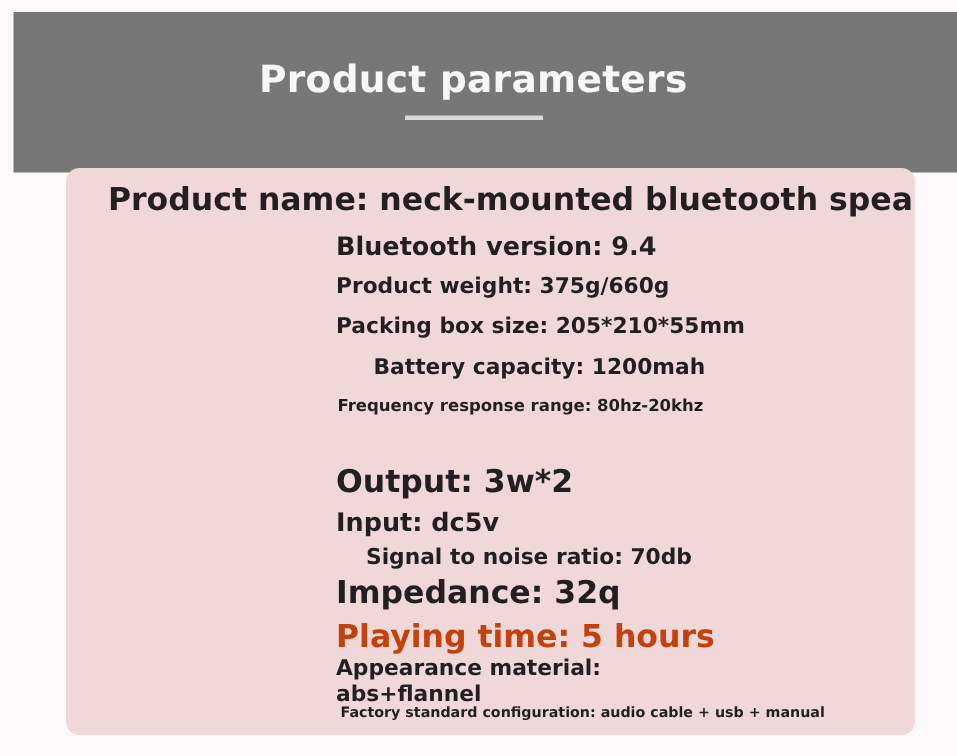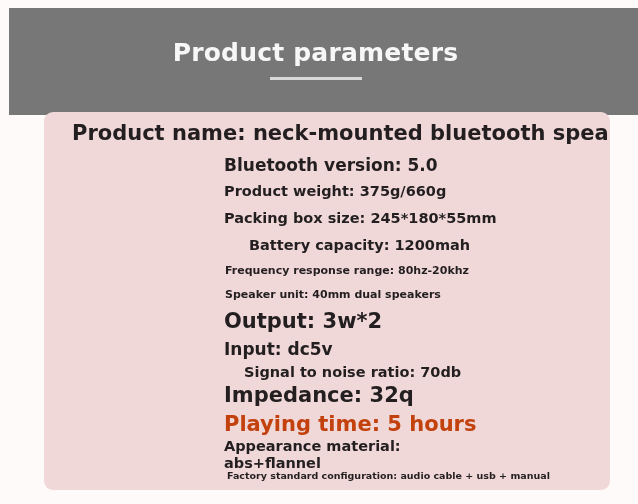--- a/index.html
+++ b/index.html
@@ -112,31 +112,30 @@
   <div class="header-banner">
     <div class="header-title">Product parameters</div>
     <div class="header-underline"></div>
   </div>
 
   <div class="spec-panel">
     <div class="spec-list">
 
       <div class="spec-row sz-xl anchor-left" style="top:10px;">Product name: neck-mounted bluetooth speaker</div>
 
-      <div class="spec-row sz-lg anchor-indent" style="top:44px;">Bluetooth version: 5.0</div>
+      <div class="spec-row sz-lg anchor-indent" style="top:44px;">Bluetooth version: 9.4</div>
 
       <div class="spec-row sz-md anchor-indent" style="top:72px;">Product weight: 375g/660g</div>
 
-      <div class="spec-row sz-md anchor-indent" style="top:99px;">Packing box size: 245*180*55mm</div>
+      <div class="spec-row sz-md anchor-indent" style="top:99px;">Packing box size: 205*210*55mm</div>
 
       <div class="spec-row sz-md anchor-indent" style="top:126px;margin-left:25px;">Battery capacity: 1200mah</div>
 
       <div class="spec-row sz-sm anchor-ind2" style="top:153px;">Frequency response range: 80hz-20khz</div>
 
-      <div class="spec-row sz-sm anchor-ind2" style="top:177px;">Speaker unit: 40mm dual speakers</div>
 
       <div class="spec-row sz-xl anchor-indent" style="top:198px;">Output: 3w*2</div>
 
       <div class="spec-row sz-lg anchor-indent" style="top:228px;">Input: dc5v</div>
 
       <div class="spec-row sz-md anchor-indent" style="top:253px;margin-left:20px;">Signal to noise ratio: 70db</div>
 
       <div class="spec-row sz-xl anchor-indent" style="top:272px;">Impedance: 32q</div>
 
       <div class="spec-row sz-xl muted anchor-indent" style="top:301px;">Playing time: 5 hours</div>

